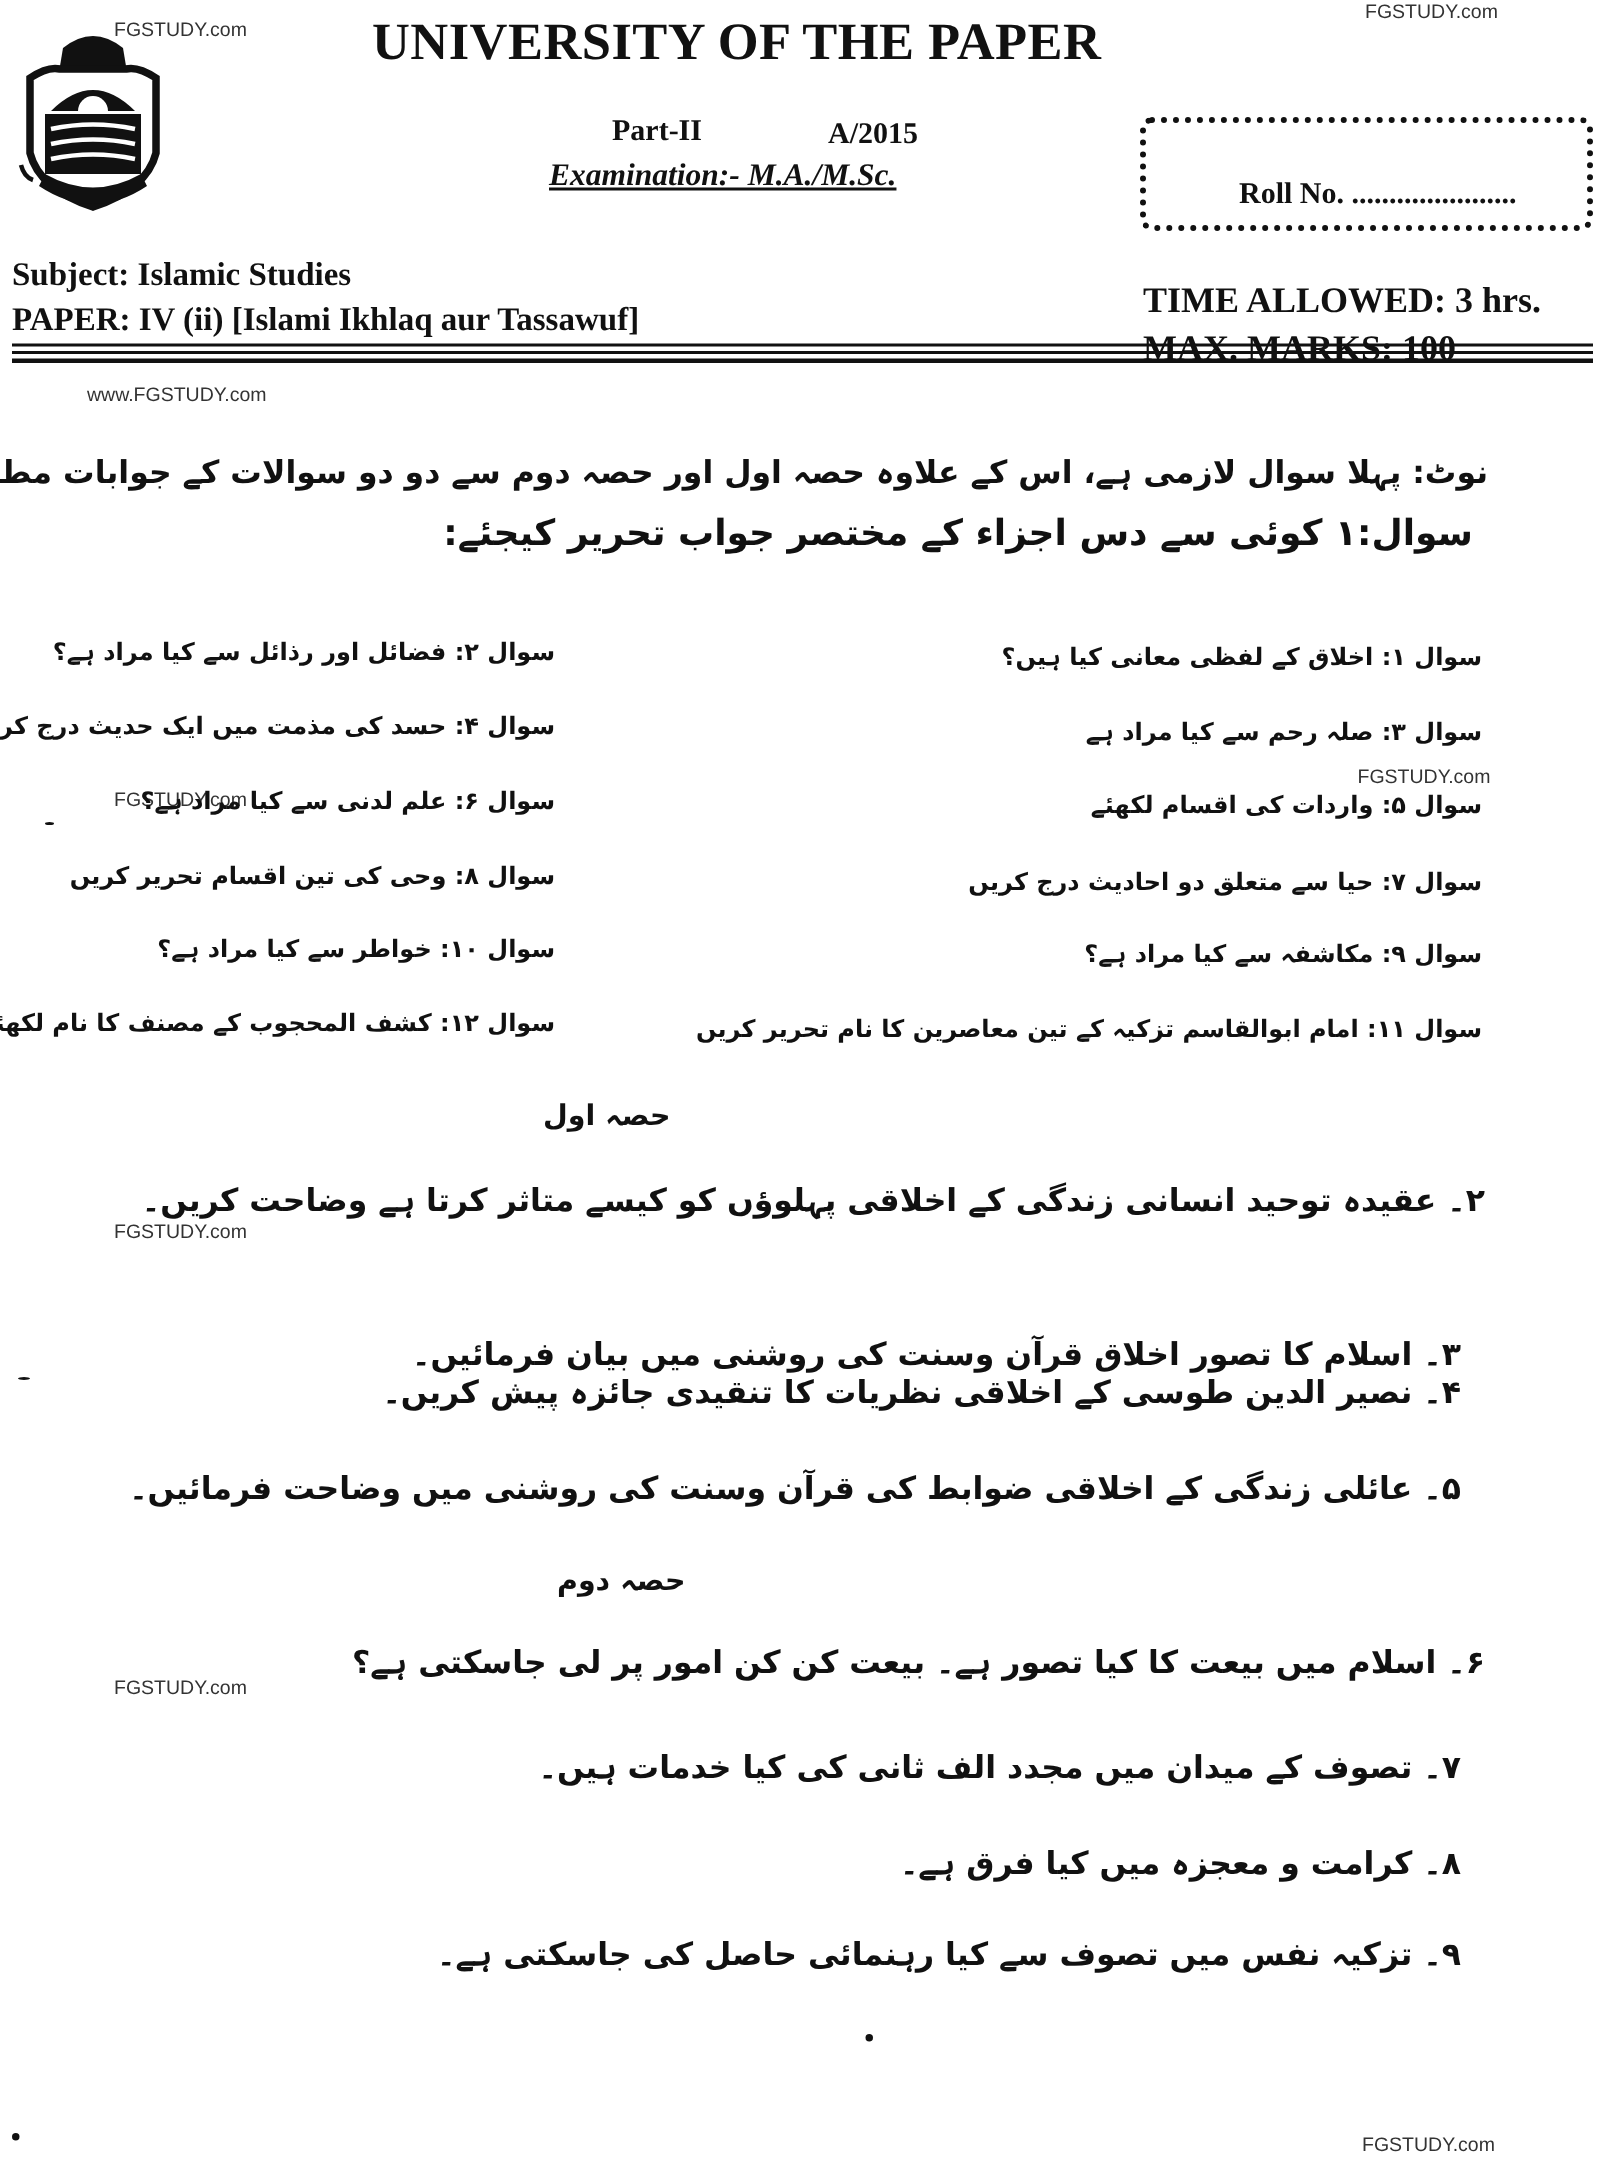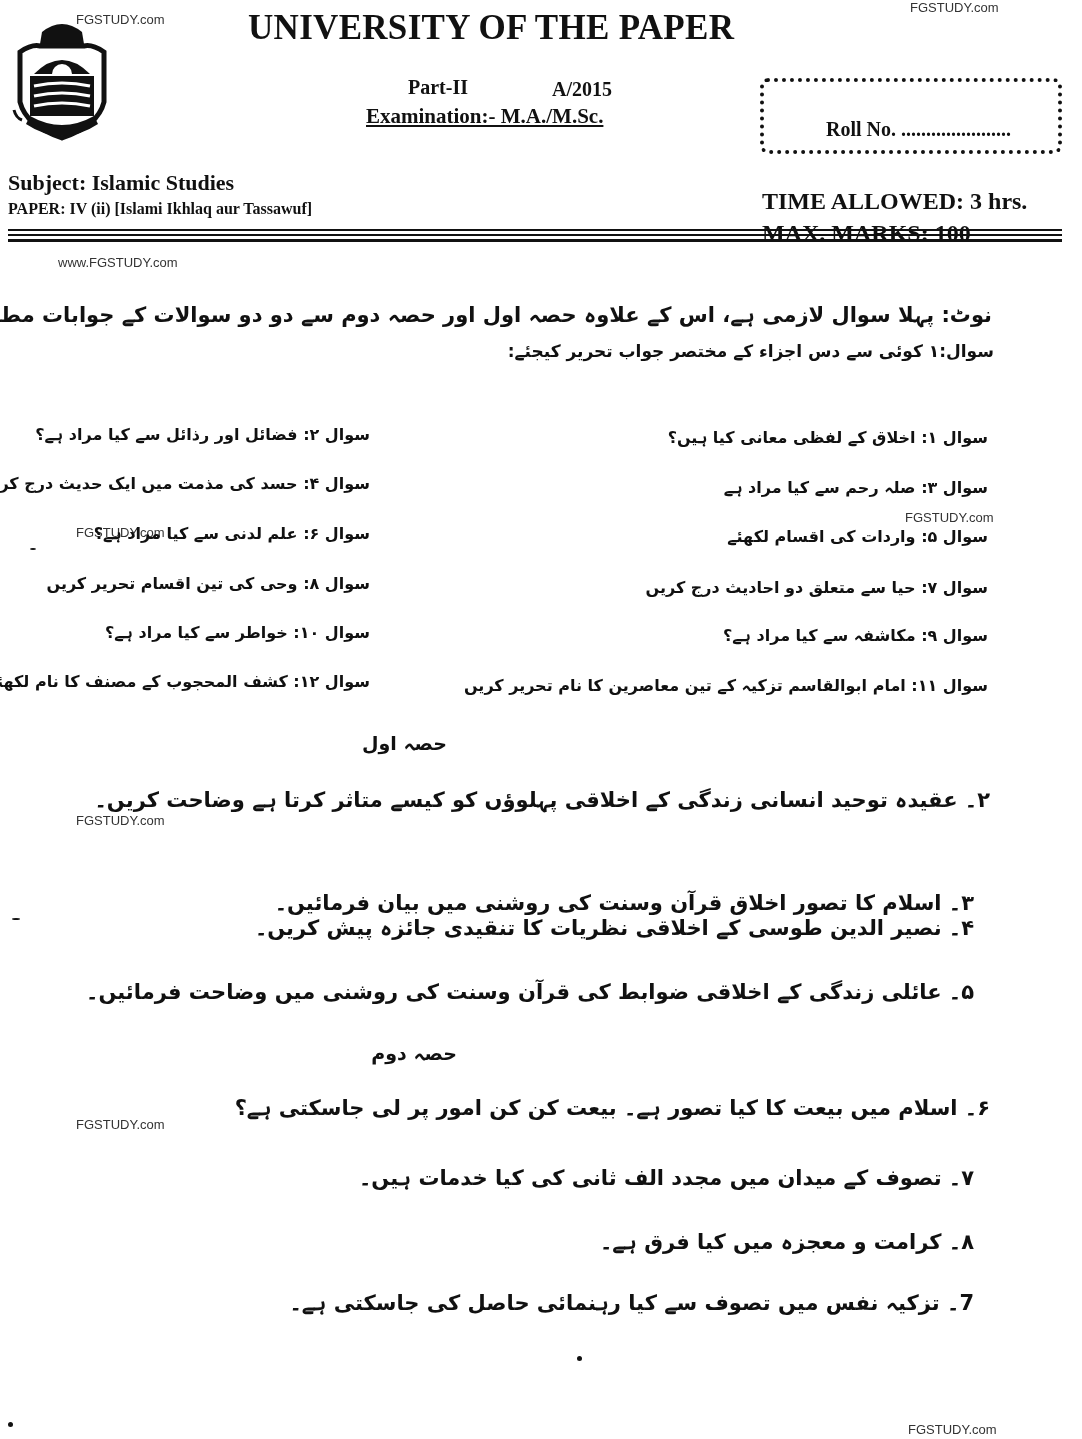--- a/index.html
+++ b/index.html
@@ -3,31 +3,31 @@
   <meta charset="utf-8">
   <style>
     html, body { margin: 0; padding: 0; background: #ffffff; }
     body { width: 1082px; height: 1439px; position: relative; overflow: hidden; color: #111; font-family: "Liberation Serif", serif; }
     .abs { position: absolute; }
     .wm { font-family: "Liberation Sans", sans-serif; font-size: 13px; color: #333; }
     .title { left: 248px; top: 8px; font-size: 35px; font-weight: bold; letter-spacing: 0.3px; }
     .logo { left: 12px; top: 14px; width: 100px; height: 140px; }
     .part { left: 408px; top: 76px; font-size: 20px; font-weight: bold; }
     .year { left: 552px; top: 78px; font-size: 20px; font-weight: bold; }
-    .exam { left: 366px; top: 104px; font-size: 21px; font-weight: bold; text-decoration: underline; }
+    .exam { left: 366px; top: 104px; font-size: 21px; font-weight: bold; text-decoration: underline; font-style: italic; }
     .roll-box { left: 760px; top: 78px; width: 302px; height: 76px; border: 4px dotted #111; border-radius: 8px; box-sizing: border-box; }
     .roll { left: 784px; top: 118px; font-size: 20px; font-weight: bold; margin-left: 42px; }
     .subject { left: 8px; top: 170px; font-size: 22px; font-weight: bold; }
-    .paper { left: 8px; top: 200px; font-size: 16px; font-weight: bold; }
+    .paper { left: 8px; top: 200px; font-size: 22px; font-weight: bold; }
     .time { left: 762px; top: 188px; font-size: 24px; font-weight: bold; }
     .marks { left: 762px; top: 220px; font-size: 24px; font-weight: bold; }
     .rule { left: 8px; width: 1054px; height: 2px; background: #111; }
     .urdu { font-family: "DejaVu Sans", sans-serif; direction: rtl; text-align: right; font-weight: bold; white-space: nowrap; }
     .note { right: 90px; top: 303px; font-size: 21px; }
-    .instr { right: 88px; top: 341px; font-size: 17px; }
+    .instr { right: 100px; top: 341px; font-size: 24px; }
     .q-short { font-size: 16px; }
     .q-long { font-size: 21px; }
     .section-head { font-size: 19px; }
     .dot { width: 5px; height: 5px; background: #111; border-radius: 50%; }
   </style>
 </head>
 <body>
 
 <div>
   <div class="abs wm" style="left:76px;top:12px;">FGSTUDY.com</div>
@@ -100,19 +100,19 @@
   <div class="abs urdu q-long" style="right:108px;top:891px;">۳۔ اسلام کا تصور اخلاق قرآن وسنت کی روشنی میں بیان فرمائیں۔</div>
   <div class="abs urdu q-long" style="right:108px;top:916px;">۴۔ نصیر الدین طوسی کے اخلاقی نظریات کا تنقیدی جائزہ پیش کریں۔</div>
   <div class="abs urdu q-long" style="right:108px;top:980px;">۵۔ عائلی زندگی کے اخلاقی ضوابط کی قرآن وسنت کی روشنی میں وضاحت فرمائیں۔</div>
 </div>
 
 <div>
   <div class="abs urdu section-head" style="right:625px;top:1042px;">حصہ دوم</div>
   <div class="abs urdu q-long" style="right:92px;top:1096px;">۶۔ اسلام میں بیعت کا کیا تصور ہے۔ بیعت کن کن امور پر لی جاسکتی ہے؟</div>
   <div class="abs urdu q-long" style="right:108px;top:1166px;">۷۔ تصوف کے میدان میں مجدد الف ثانی کی کیا خدمات ہیں۔</div>
   <div class="abs urdu q-long" style="right:108px;top:1230px;margin-left:16px;">۸۔ کرامت و معجزہ میں کیا فرق ہے۔</div>
-  <div class="abs urdu q-long" style="right:108px;top:1291px;">7۔ تزکیہ نفس میں تصوف سے کیا رہنمائی حاصل کی جاسکتی ہے۔</div>
+  <div class="abs urdu q-long" style="right:108px;top:1291px;">۹۔ تزکیہ نفس میں تصوف سے کیا رہنمائی حاصل کی جاسکتی ہے۔</div>
 </div>
 
 <div class="abs dot" style="left:577px;top:1356px;"></div>
 <div class="abs dot" style="left:8px;top:1422px;"></div>
 <div class="abs dot" style="left:30px;top:548px;width:6px;height:2px;"></div>
 <div class="abs dot" style="left:12px;top:918px;width:8px;height:2px;"></div>
 
 </body></html>

